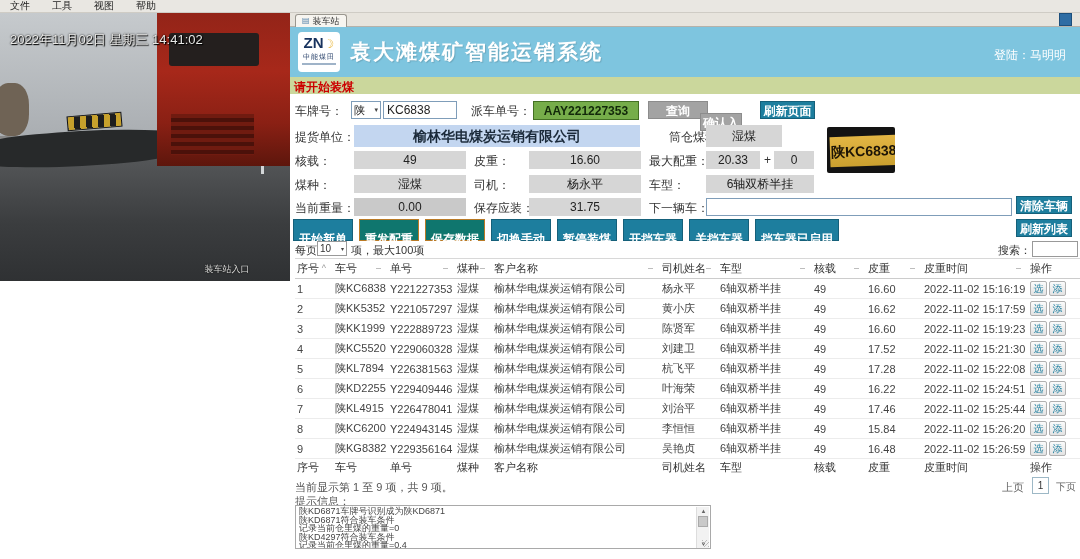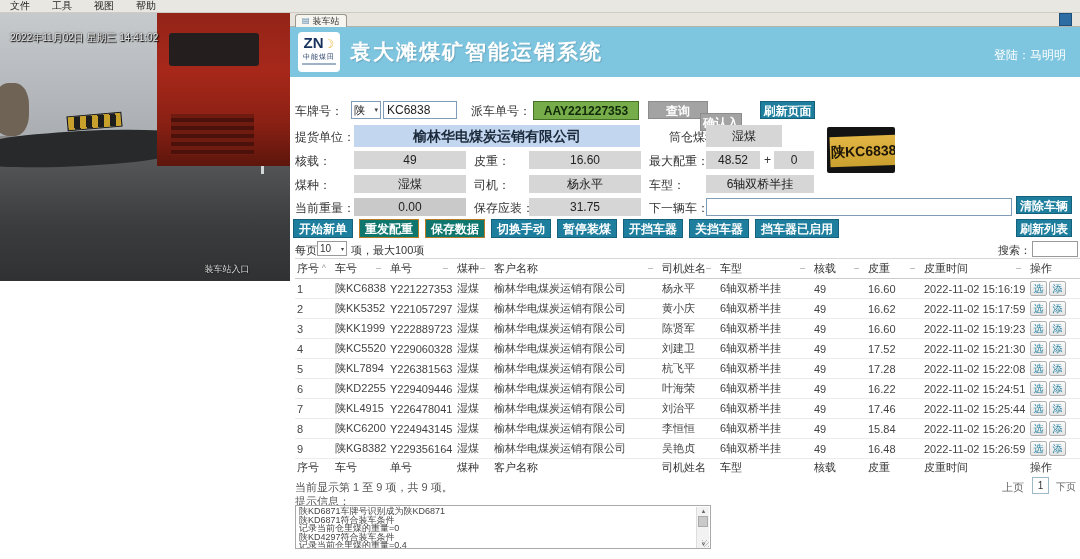--- a/index.html
+++ b/index.html
@@ -37,21 +37,21 @@
   .cam2-tower-b{position:absolute;left:21%;top:2%;width:4px;height:64%;background:#393b3c;transform:rotate(-11deg);transform-origin:bottom center;}
   .cam2-pole{position:absolute;left:77%;top:9%;width:3px;height:54%;background:#45474a;}
   .cam2-bldg{position:absolute;left:53%;top:28%;width:22%;height:18%;background:#c9cac6;border-top:3px solid #54565  7;box-shadow:inset 0 -4px 6px rgba(0,0,0,.2);}
   .cam2-banner{position:absolute;left:29%;top:30%;width:23%;height:6%;background:#a92318;display:flex;align-items:center;justify-content:center;overflow:hidden;}
   .cam2-banner-text{width:88%;height:38%;background:repeating-linear-gradient(90deg,#dcb53c 0 3px,rgba(0,0,0,0) 3px 7px);}
   .cam2-truck{position:absolute;left:30%;top:37%;width:19%;height:21%;border-radius:2px;
     background:linear-gradient(180deg,#a0261a 0%,#8c2114 58%,#611509 100%);}
   .cam2-truck-wind{position:absolute;left:12%;top:14%;width:76%;height:22%;background:#2a2524;border-radius:2px;}
   .cam2-road{position:absolute;left:0;top:57%;width:100%;height:43%;background:linear-gradient(180deg,#93948f,#737473);}
   .cam2-shrub{position:absolute;right:-5%;bottom:-7%;width:46%;height:30%;background:#3d4732;border-radius:50%;}
-  .cam-ts{position:absolute;color:#e8e8e6;font-size:10px;text-shadow:0 0 2px #000,1px 1px 1px #000;white-space:nowrap;z-index:3;}
+  .cam-ts{position:absolute;color:#e8e8e6;font-size:13px;text-shadow:0 0 2px #000,1px 1px 1px #000;white-space:nowrap;z-index:3;}
   .cam-label{position:absolute;color:#dcdcda;font-size:9px;text-shadow:0 0 2px #000;z-index:3;}
 
   
   .panel{position:absolute;left:290px;top:13px;width:790px;height:546px;background:#fff;}
   .tabstrip{position:absolute;left:0;top:0;width:790px;height:14px;background:#e7e4dd;border-bottom:1px solid #b5b2aa;}
   .tab{position:absolute;left:5px;top:1px;height:13px;padding:0 6px;background:#f7f5f0;border:1px solid #9a978f;border-bottom:none;
     border-radius:3px 3px 0 0;display:flex;align-items:center;gap:3px;font-size:9px;color:#333;}
   .tab-icon{color:#4a7ba6;font-size:8px;line-height:1;}
   .win-square{position:absolute;right:8px;top:0;width:13px;height:13px;background:#2e6da4;border:1px solid #1c4f7c;}
 
@@ -80,21 +80,21 @@
   .dispatch{position:absolute;height:19px;background:#76ad4a;border:1px solid #44712  4;border:1px solid #447124;color:#12290a;
     font-size:12px;font-weight:bold;text-align:center;line-height:19px;}
   .btn{position:absolute;height:18px;line-height:18px;text-align:center;font-size:12px;font-weight:bold;color:#fff;cursor:default;}
   .btn-gray{background:#a3a3a3;border:1px solid #8c8c8c;}
   .btn-teal{background:#1d7e9e;border:1px solid #15607a;}
   .consignee{position:absolute;background:#c3d6f0;color:#1b2a3a;font-size:14px;font-weight:bold;text-align:center;}
   .plate-photo{position:absolute;left:537px;top:114px;width:68px;height:46px;background:#131313;border-radius:2px;overflow:hidden;}
   .plate-inner{position:absolute;left:3px;top:9px;width:66px;height:30px;background:linear-gradient(180deg,#e3b644,#caa02f);
     transform:rotate(-2deg);color:#1c1406;font-weight:bold;font-size:14px;line-height:30px;white-space:nowrap;padding-left:1px;letter-spacing:0;}
   .action-row{position:absolute;left:3px;top:206px;display:flex;gap:6px;}
-  .abtn{height:19px;line-height:19px;padding:0 5px;font-size:12px;font-weight:bold;color:#fff;}
+  .abtn{height:19px;line-height:19px;padding:10px 5px;font-size:12px;font-weight:bold;color:#fff;}
   .abtn.teal{background:#1d7e9e;border:1px solid #15607a;}
   .abtn.orange{background:#0f766e;border:1px solid #b97a26;}
 
   .pp-row{position:absolute;left:0;top:228px;width:790px;height:16px;font-size:11px;color:#333;}
   .pp-row .t{position:absolute;top:2px;}
   .pp-sel{position:absolute;left:27px;top:0;width:30px;height:15px;border:1px solid #999;background:#fff;font-size:10px;
     display:flex;align-items:center;justify-content:space-between;padding:0 2px;}
   .pp-sel .car{font-size:6px;color:#444;}
   .search-inp{position:absolute;left:742px;top:0;width:46px;height:16px;border:1px solid #999;background:#fff;font-size:11px;padding:0 2px;}
 
@@ -168,20 +168,23 @@
     <div class="bluehead">
       <div class="logo">
         <div class="logo-top"><span>ZN</span><span class="logo-cres">☽</span></div>
         <div class="logo-sub">中能煤田</div>
         <div class="logo-line"></div>
       </div>
       <div class="app-title">袁大滩煤矿智能运销系统</div>
       <div class="login">登陆：马明明</div>
     </div>
 
+    <div class="statusbar">
+      <span>请开始装煤</span>
+    </div>
 
     <div class="form">
 
       <span class="lbl" style="left:5px;top:90px;">车牌号：</span>
       <div class="sel" style="left:61px;top:88px;width:30px;">
         <span>陕</span>
           <span class="car">▾</span>
       </div>
       <input class="inp" style="left: 93px; top: 88px; width: 74px;" value="KC6838">
       <span class="lbl" style="left:181px;top:90px;">派车单号：</span>
@@ -196,21 +199,21 @@
       <div class="fld" style="left:416px;top:112px;width:76px;height:22px;line-height:22px;">湿煤</div>
       <div class="plate-photo">
         <div class="plate-inner">陕KC6838</div>
       </div>
 
       <span class="lbl" style="left:5px;top:140px;">核载：</span>
       <div class="fld" style="left:64px;top:138px;width:112px;">49</div>
       <span class="lbl" style="left:184px;top:140px;">皮重：</span>
       <div class="fld" style="left:239px;top:138px;width:112px;">16.60</div>
       <span class="lbl" style="left:359px;top:140px;">最大配重：</span>
-      <div class="fld" style="left:416px;top:138px;width:54px;">48.52</div>
+      <div class="fld" style="left:416px;top:138px;width:54px;">20.33</div>
       <span class="lbl" style="left:474px;top:140px;">+</span>
       <div class="fld" style="left:484px;top:138px;width:40px;">0</div>
 
       <span class="lbl" style="left:5px;top:164px;">煤种：</span>
       <div class="fld" style="left:64px;top:162px;width:112px;">湿煤</div>
       <span class="lbl" style="left:184px;top:164px;">司机：</span>
       <div class="fld" style="left:239px;top:162px;width:112px;">杨永平</div>
       <span class="lbl" style="left:359px;top:164px;">车型：</span>
       <div class="fld" style="left:416px;top:162px;width:108px;">6轴双桥半挂</div>
 

